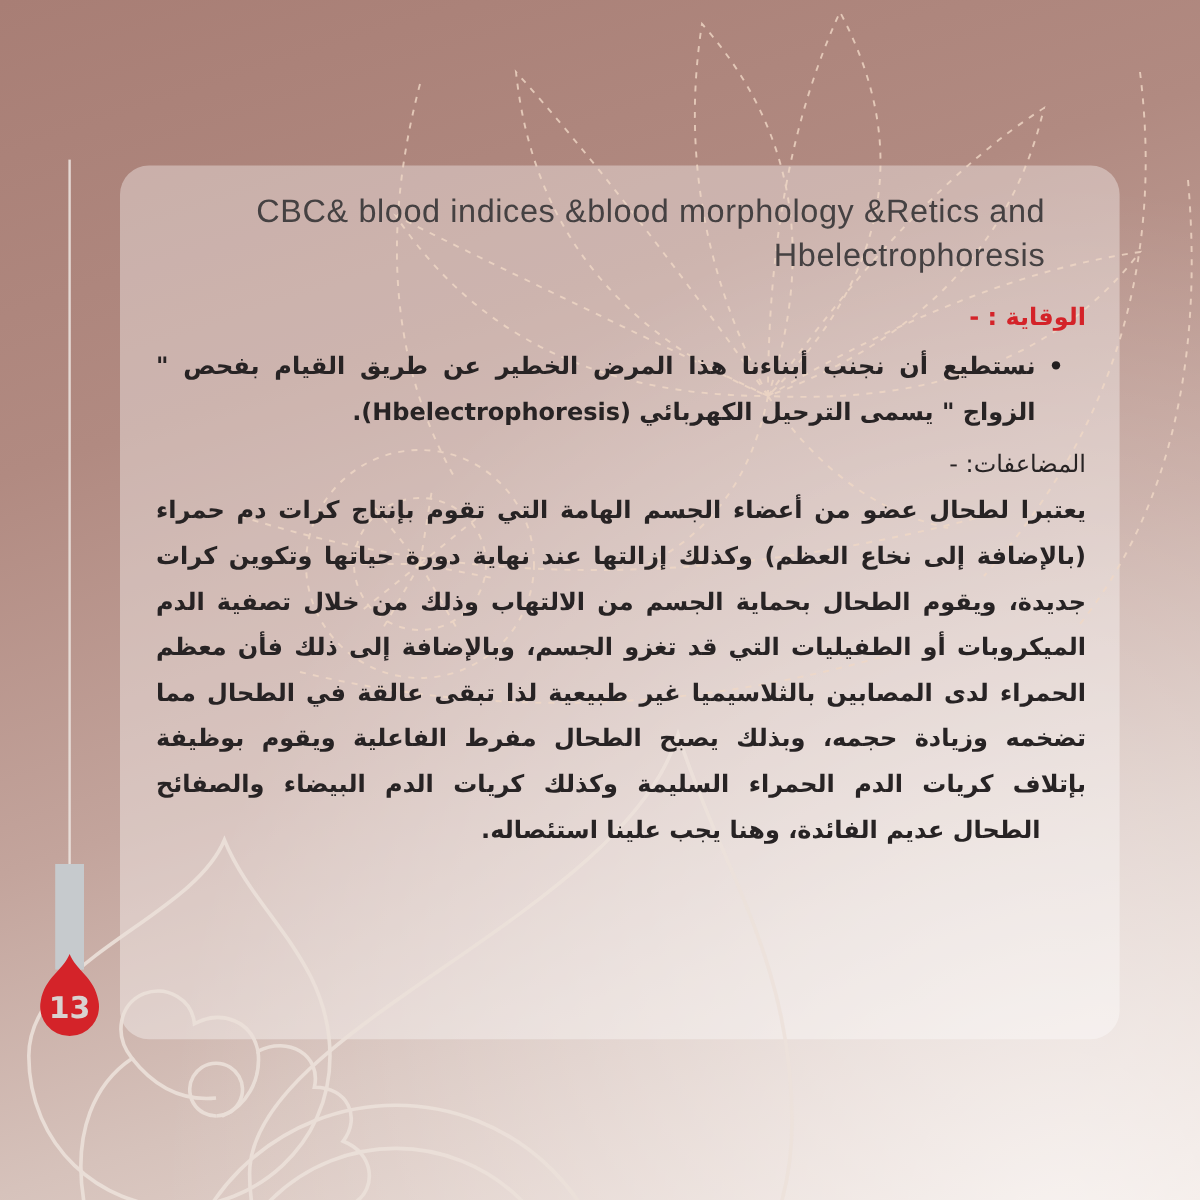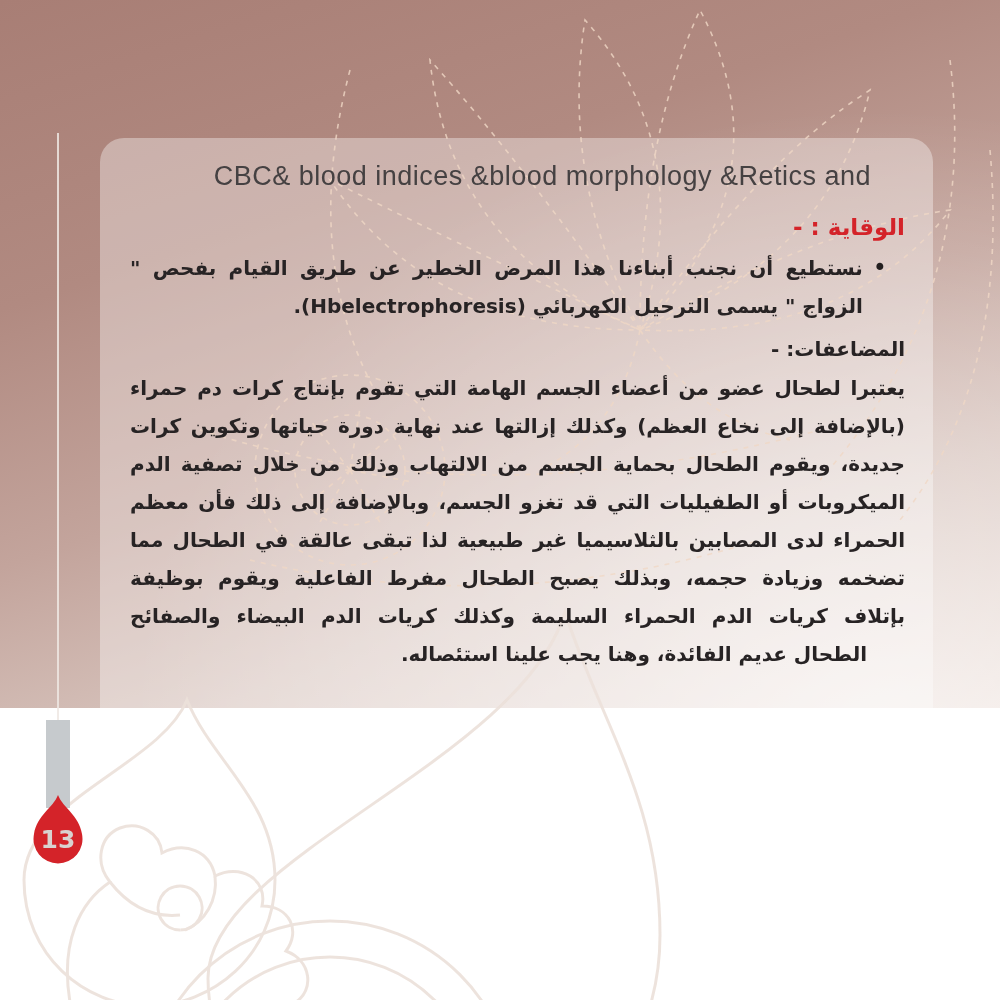--- a/index.html
+++ b/index.html
@@ -1,42 +1,42 @@
 <!DOCTYPE html>
 <html><head>
 <meta charset="utf-8">
 <style>
   html,body{margin:0;padding:0;}
   body{width:1000px;height:1000px;overflow:hidden;font-family:"DejaVu Sans",sans-serif;}
-  .page{position:relative;width:1000px;height:708px;
+  .page{position:relative;width:1000px;height:1000px;
     background:
       radial-gradient(ellipse at 88% 102%, rgba(255,255,255,.60), rgba(255,255,255,0) 60%),
       linear-gradient(162deg,#a87e75 0%,#b18a81 30%,#c3a49c 55%,#d6c2bb 75%,#ecdfd9 100%);}
   svg.decor{position:absolute;left:0;top:0;pointer-events:none;}
   .decor-top{z-index:3;}
   .decor-bottom{z-index:3;}
   .card-bg{position:absolute;left:100px;top:138px;width:833px;height:728px;
     border-radius:24px;background:rgba(255,255,255,0.36);z-index:2;}
   .card-content{position:absolute;left:100px;top:138px;width:833px;height:728px;
     z-index:4;box-sizing:border-box;padding:20px 28px 0 30px;}
   .hdr-en{text-align:right;direction:ltr;padding-right:34px;
     font-family:"Liberation Sans",sans-serif;font-size:27px;line-height:37px;
     color:#454142;letter-spacing:.5px;}
-  .h-red{direction:rtl;text-align:right;font-weight:bold;font-size:23px;
+  .h-red{direction:rtl;text-align:right;font-weight:bold;font-size:20px;
     line-height:32px;color:#d42329;}
   .h-red1{margin-top:16px;}
   .h-red2{margin-top:8px;line-height:34px;}
   .h-red3{margin-top:6px;line-height:34px;}
   .bullet-row{margin-top:6px;direction:rtl;display:flex;gap:10px;padding-right:18px;}
   .bullet-glyph{font-size:24px;line-height:38px;color:#231f20;flex:0 0 auto;}
   .bullet-text{flex:1 1 auto;min-width:0;}
   .ar-line{direction:rtl;font-weight:bold;font-size:20px;line-height:38px;height:38px;
     overflow:hidden;color:#272324;text-align:justify;text-align-last:justify;}
   .ar-line.align-end{text-align:right;text-align-last:right;}
-  .sub-label{margin-top:10px;direction:rtl;text-align:right;font-weight:bold;
+  .sub-label{margin-top:10px;direction:rtl;text-align:right;font-weight:normal;
     font-size:20px;line-height:28px;color:#272324;}
   .paragraph{margin-top:6px;}
   .para-last{padding-left:0;padding-right:38px;text-align:center;text-align-last:right;}
   .marker-line{position:absolute;left:57px;top:133px;width:2px;height:589px;
     background:#efe8e3;opacity:.85;z-index:5;}
   .marker-bar{position:absolute;left:46px;top:720px;width:24px;height:88px;
     background:#c6cacd;z-index:5;}
   .marker-drop{position:absolute;left:29px;top:792px;z-index:6;}
   .drop-num{font-family:"DejaVu Sans",sans-serif;font-weight:bold;font-size:25px;
     fill:#d9d2d0;}
@@ -77,20 +77,21 @@
       <path d="M70 1002 C60 942 80 902 110 882 C94 862 100 836 120 828 C140 821 160 833 162 853 C185 841 210 851 215 876 C240 863 268 879 262 906 C290 906 301 931 286 951 C312 961 314 990 296 1002"></path>
       <path d="M180 930 a22 22 0 1 1 0.2 0"></path>
       <path d="M110 882 C128 905 150 918 180 915 M215 876 C218 900 205 922 185 930"></path>
     </g>
   </svg>
 
   <div class="card-content">
 
     <div class="hdr-en">
       <div>CBC&amp; blood indices &amp;blood morphology &amp;Retics and</div>
+      <div>Hbelectrophoresis</div>
     </div>
 
     <div class="h-red h-red1">الوقاية : -</div>
 
     <div class="bullet-row">
       <span class="bullet-glyph">•</span>
       <div class="bullet-text">
         <div class="ar-line">نستطيع أن نجنب أبناءنا هذا المرض الخطير عن طريق القيام بفحص " فحص ما قبل</div>
         <div class="ar-line align-end">الزواج " يسمى الترحيل الكهربائي (Hbelectrophoresis).</div>
       </div>

